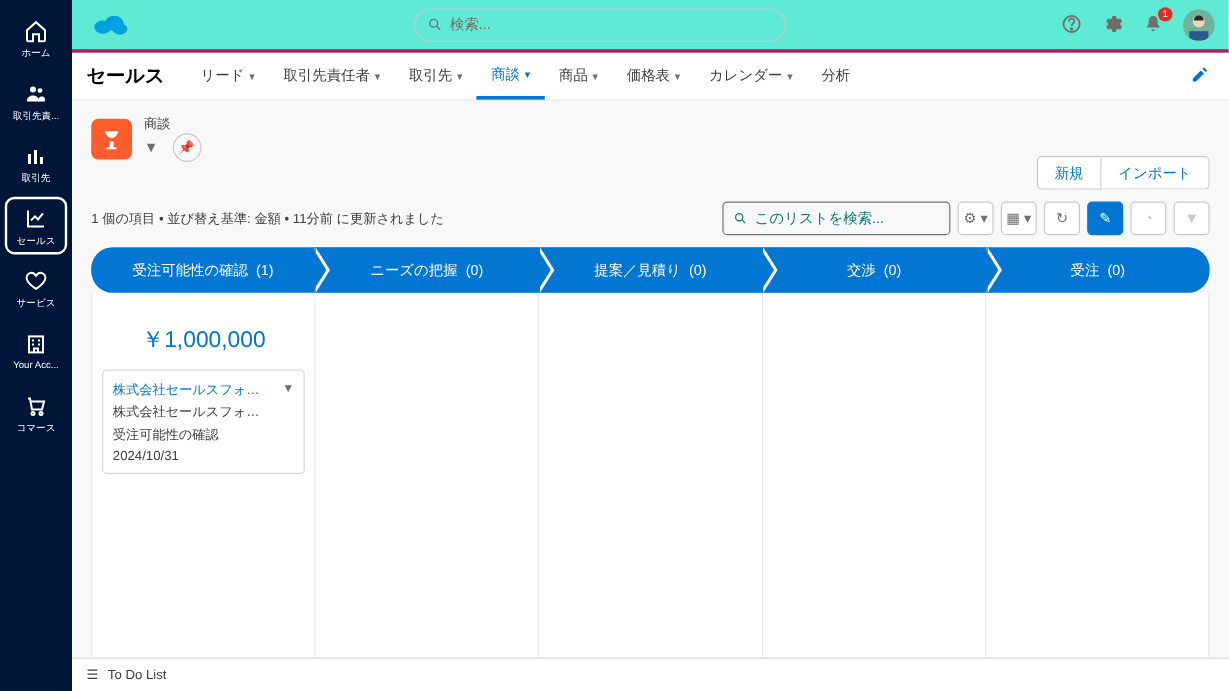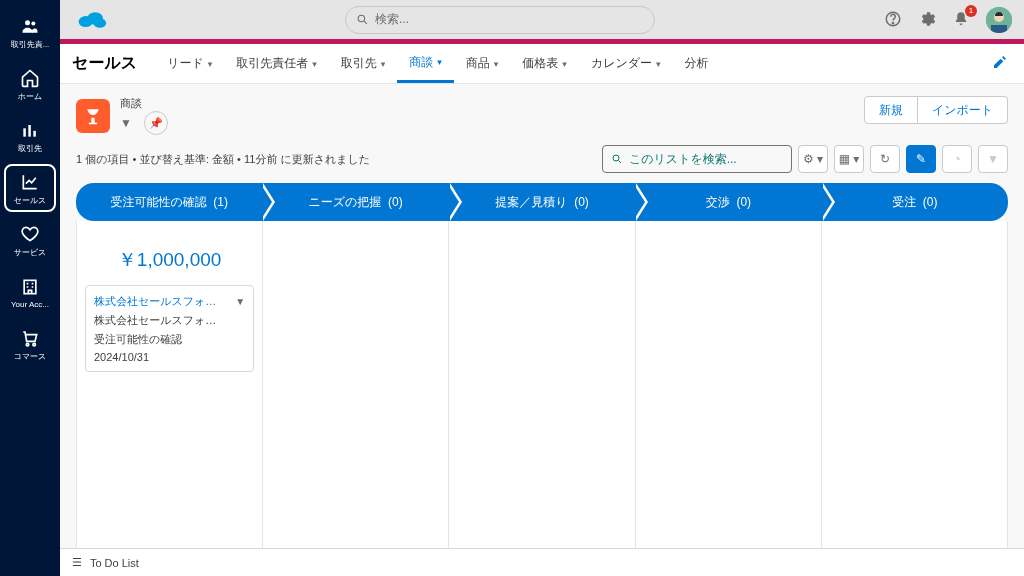--- a/index.html
+++ b/index.html
@@ -11,21 +11,21 @@
 .sidebar-left { width: 60px; background: #001639; display: flex; flex-direction: column; align-items: center; padding-top: 6px; }
 .sb-item { width: 52px; height: 48px; display: flex; flex-direction: column; align-items: center; justify-content: center; color: #fff; cursor: pointer; border-radius: 8px; margin: 2px 0; }
 .sb-item.active { border: 2px solid #fff; }
 .sb-icon { width: 22px; height: 22px; display: flex; align-items: center; justify-content: center; }
 .sb-label { font-size: 8px; margin-top: 2px; white-space: nowrap; overflow: hidden; text-overflow: ellipsis; max-width: 52px; }
 
 
 .main { flex: 1; display: flex; flex-direction: column; background: #fff; }
 
 
-.header { height: 44px; display: flex; align-items: center; padding: 0 12px; background: #e5e5e5; border-bottom: 5px solid #be185d; }
+.header { height: 44px; display: flex; align-items: center; padding: 0 12px; background: #5eead4; border-bottom: 3px solid #be185d; }
 .logo { width: 32px; height: 22px; margin-left: 4px; margin-right: 20px; }
 .search-wrap { flex: 1; display: flex; justify-content: center; }
 .search { width: 310px; height: 28px; border: 1px solid #c9c9c9; border-radius: 14px; display: flex; align-items: center; padding: 0 10px; color: #706e6b; font-size: 12px; }
 .hdr-icons { display: flex; align-items: center; gap: 14px; margin-left: 12px; }
 .hdr-icon { width: 20px; height: 20px; color: #706e6b; cursor: pointer; position: relative; }
 .badge { position: absolute; top: -5px; right: -5px; background: #d93025; color: #fff; font-size: 8px; border-radius: 50%; width: 12px; height: 12px; display: flex; align-items: center; justify-content: center; }
 .avatar { width: 26px; height: 26px; border-radius: 50%; background: linear-gradient(135deg,#7ab8a0,#5a9b85); display:flex; align-items:center; justify-content:center; overflow:hidden; }
 
 
 .nav { height: 40px; display: flex; align-items: stretch; padding: 0 12px; background: #fff; border-bottom: 1px solid #e5e5e5; position: relative; }
@@ -38,21 +38,21 @@
 
 .content { flex: 1; padding: 12px 16px 0 16px; display: flex; flex-direction: column; background: #f8f8f8; }
 
 .page-head { display: flex; align-items: flex-start; justify-content: space-between; }
 .ph-left { display: flex; align-items: center; gap: 10px; }
 .obj-icon { width: 34px; height: 34px; background: #ff5d2d; border-radius: 6px; display: flex; align-items: center; justify-content: center; color: #fff; }
 .ph-titles { display: flex; flex-direction: column; }
 .ph-sub { font-size: 11px; color: #3e3e3c; }
 .ph-title { font-size: 20px; font-weight: 500; display: flex; align-items: center; gap: 8px; }
 .pin { width: 24px; height: 24px; border: 1px solid #c9c9c9; border-radius: 50%; display: flex; align-items: center; justify-content: center; font-size: 11px; color: #0176d3; cursor: pointer; margin-left: 4px; }
-.ph-right { display: flex; gap: 0; }
+.ph-right { display: flex; gap: 0; margin-top: 34px; }
 .btn { height: 28px; padding: 0 14px; background: #fff; border: 1px solid #c9c9c9; font-size: 12px; color: #0176d3; cursor: pointer; display: flex; align-items: center; }
 .btn:first-child { border-radius: 4px 0 0 4px; }
 .btn:last-child { border-radius: 0 4px 4px 0; border-left: none; }
 
 .meta-row { display: flex; align-items: center; justify-content: space-between; margin-top: 10px; gap: 13px; }
 .meta-text { font-size: 11px; color: #3e3e3c; }
 .meta-controls { display: flex; align-items: center; gap: 6px; }
 .list-search { width: 190px; height: 28px; border: 1px solid #747474; border-radius: 4px; display: flex; align-items: center; padding: 0 8px; font-size: 12px; color: #0f766e; gap: 6px; }
 .ctrl { width: 30px; height: 28px; border: 1px solid #c9c9c9; border-radius: 4px; background: #fff; display: flex; align-items: center; justify-content: center; color: #706e6b; cursor: pointer; font-size: 12px; }
 .ctrl.active { background: #0176d3; color: #fff; border-color: #0176d3; }
@@ -82,36 +82,36 @@
 svg { display: block; }
 </style>
 </head>
 <body>
 
 <div class="app">
 
   <div class="sidebar-left">
     <div class="sb-item">
       <span class="sb-icon">
+          <svg viewBox="0 0 24 24" width="20" height="20" fill="none" stroke="currentColor" stroke-width="2">
+            <path d="M3 11l9-8 9 8v10a1 1 0 01-1 1h-5v-7h-6v7H4a1 1 0 01-1-1V11z"></path>
+          </svg>
+        </span>
+      <span class="sb-label">ホーム</span>
+    </div>
+    <div class="sb-item">
+      <span class="sb-icon">
           <svg viewBox="0 0 24 24" width="20" height="20" fill="currentColor">
             <circle cx="9" cy="8" r="3"></circle>
             <circle cx="16" cy="9" r="2.4"></circle>
             <path d="M3 19c0-3 3-5 6-5s6 2 6 5v1H3v-1z"></path>
             <path d="M14 19c0-2 1.5-4 4-4s3 1.5 3 4v1h-7v-1z"></path>
           </svg>
         </span>
       <span class="sb-label">取引先責...</span>
-    </div>
-    <div class="sb-item">
-      <span class="sb-icon">
-          <svg viewBox="0 0 24 24" width="20" height="20" fill="none" stroke="currentColor" stroke-width="2">
-            <path d="M3 11l9-8 9 8v10a1 1 0 01-1 1h-5v-7h-6v7H4a1 1 0 01-1-1V11z"></path>
-          </svg>
-        </span>
-      <span class="sb-label">ホーム</span>
     </div>
     <div class="sb-item">
       <span class="sb-icon">
           <svg viewBox="0 0 24 24" width="20" height="20" fill="currentColor">
             <rect x="4" y="10" width="3" height="10"></rect>
             <rect x="10" y="6" width="3" height="14"></rect>
             <rect x="16" y="13" width="3" height="7"></rect>
           </svg>
         </span>
       <span class="sb-label">取引先</span>

